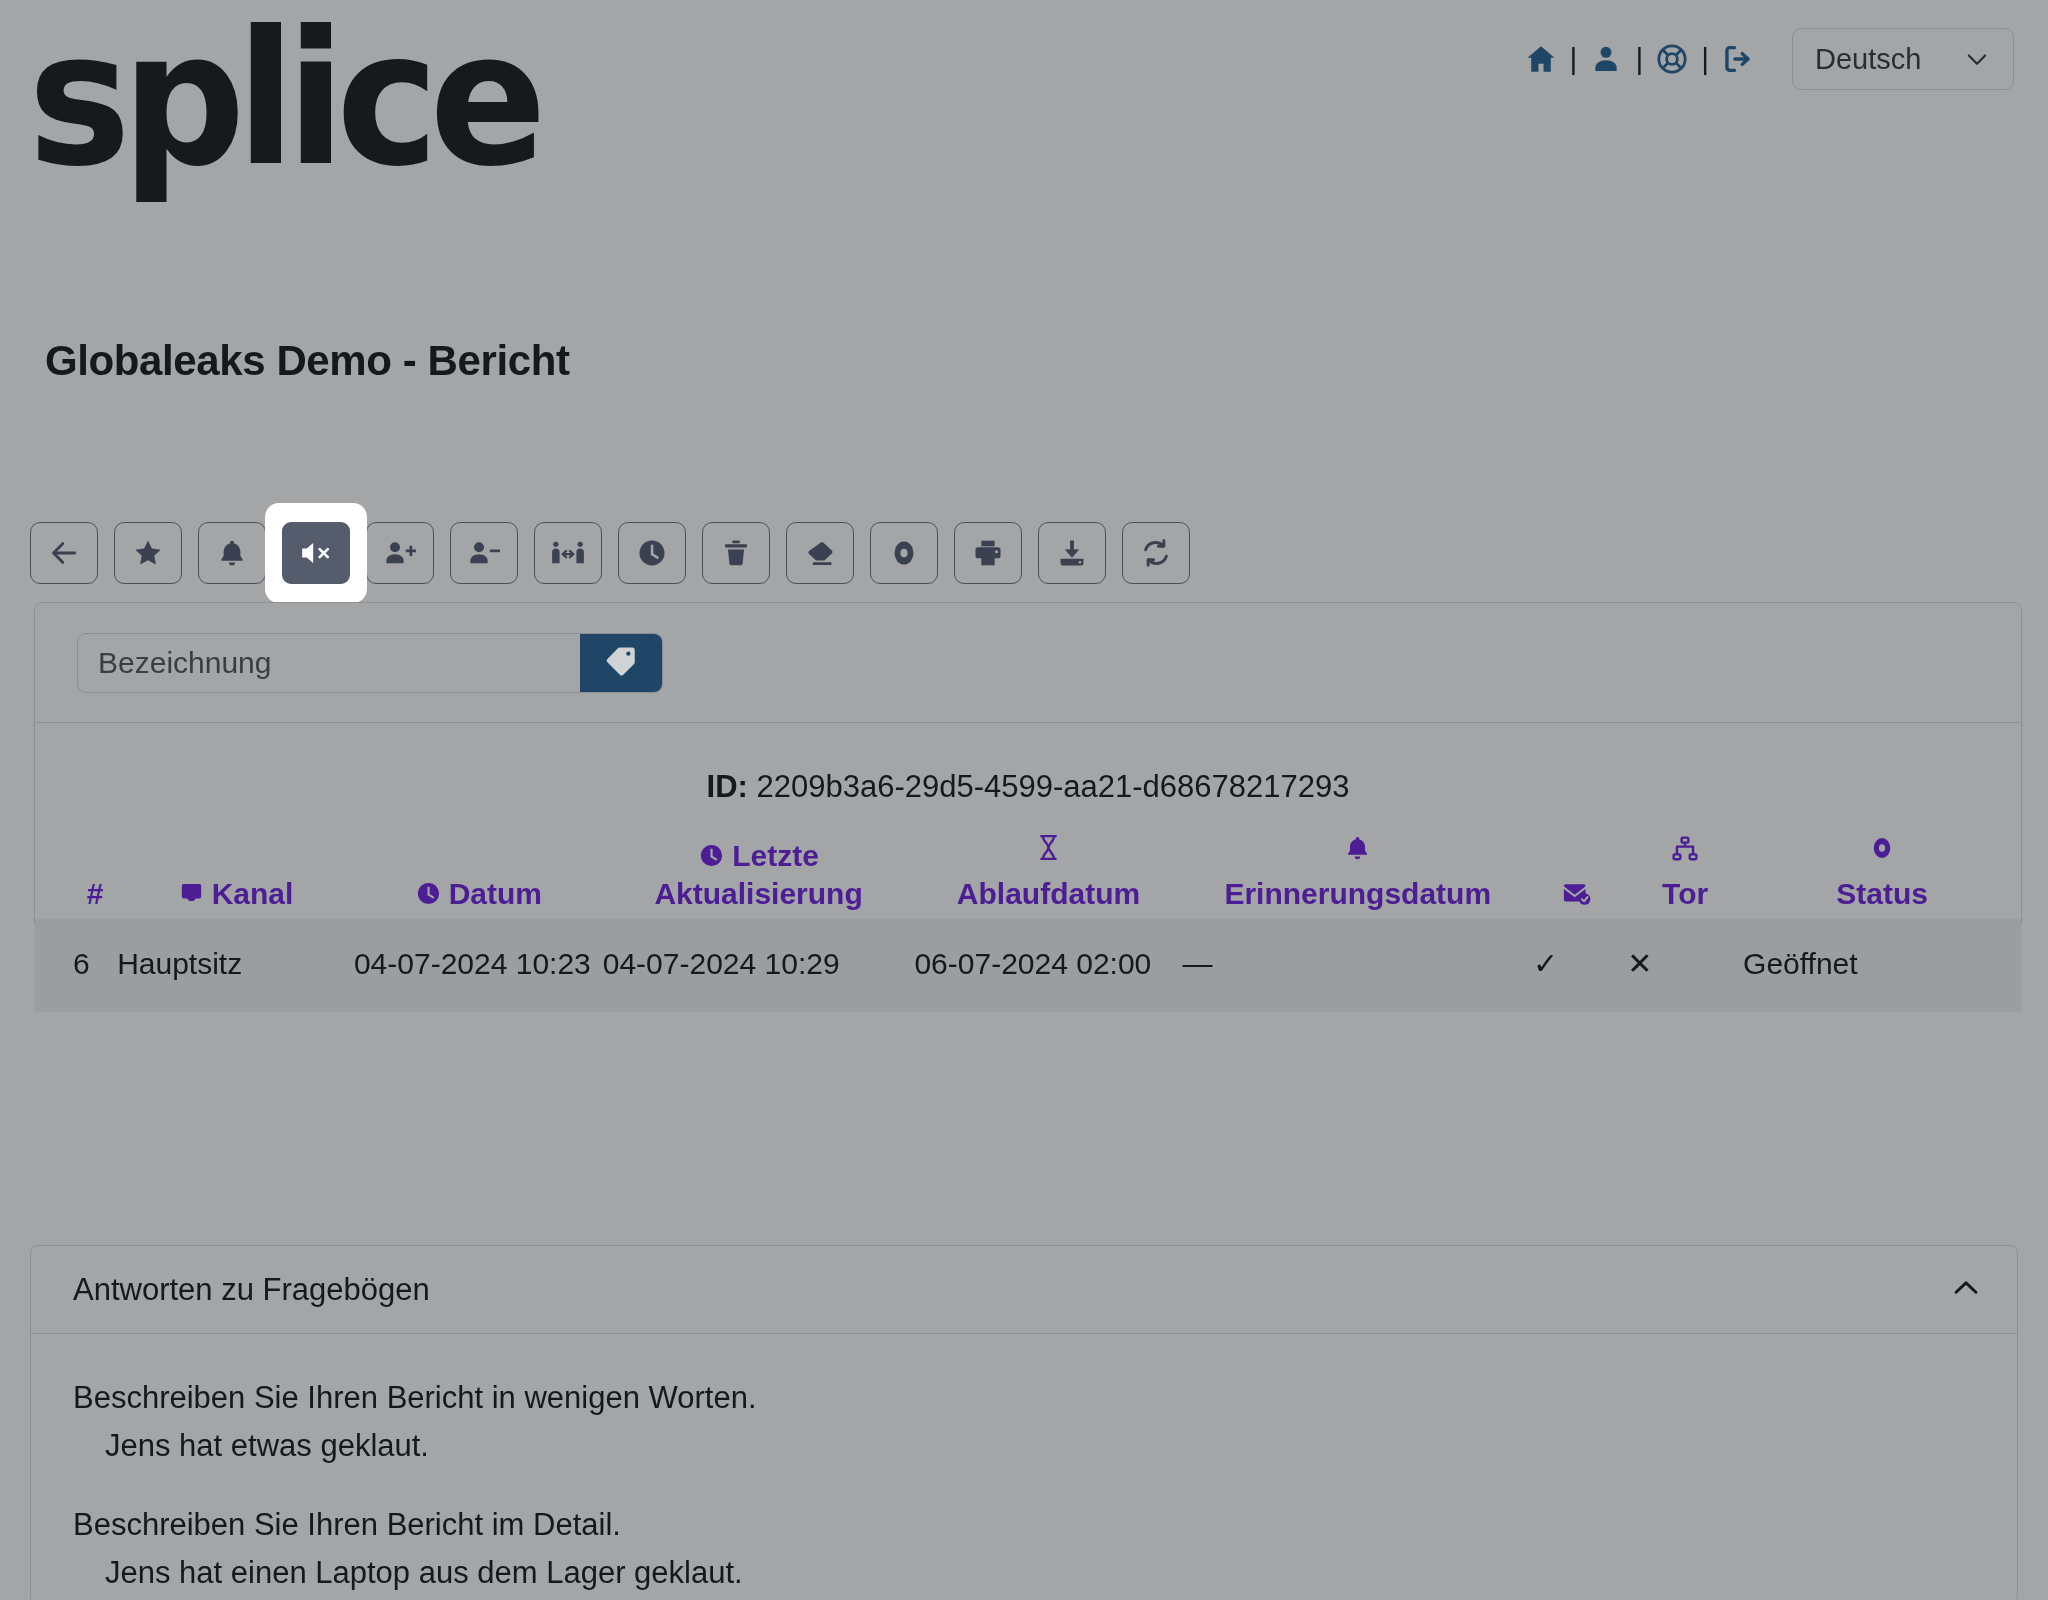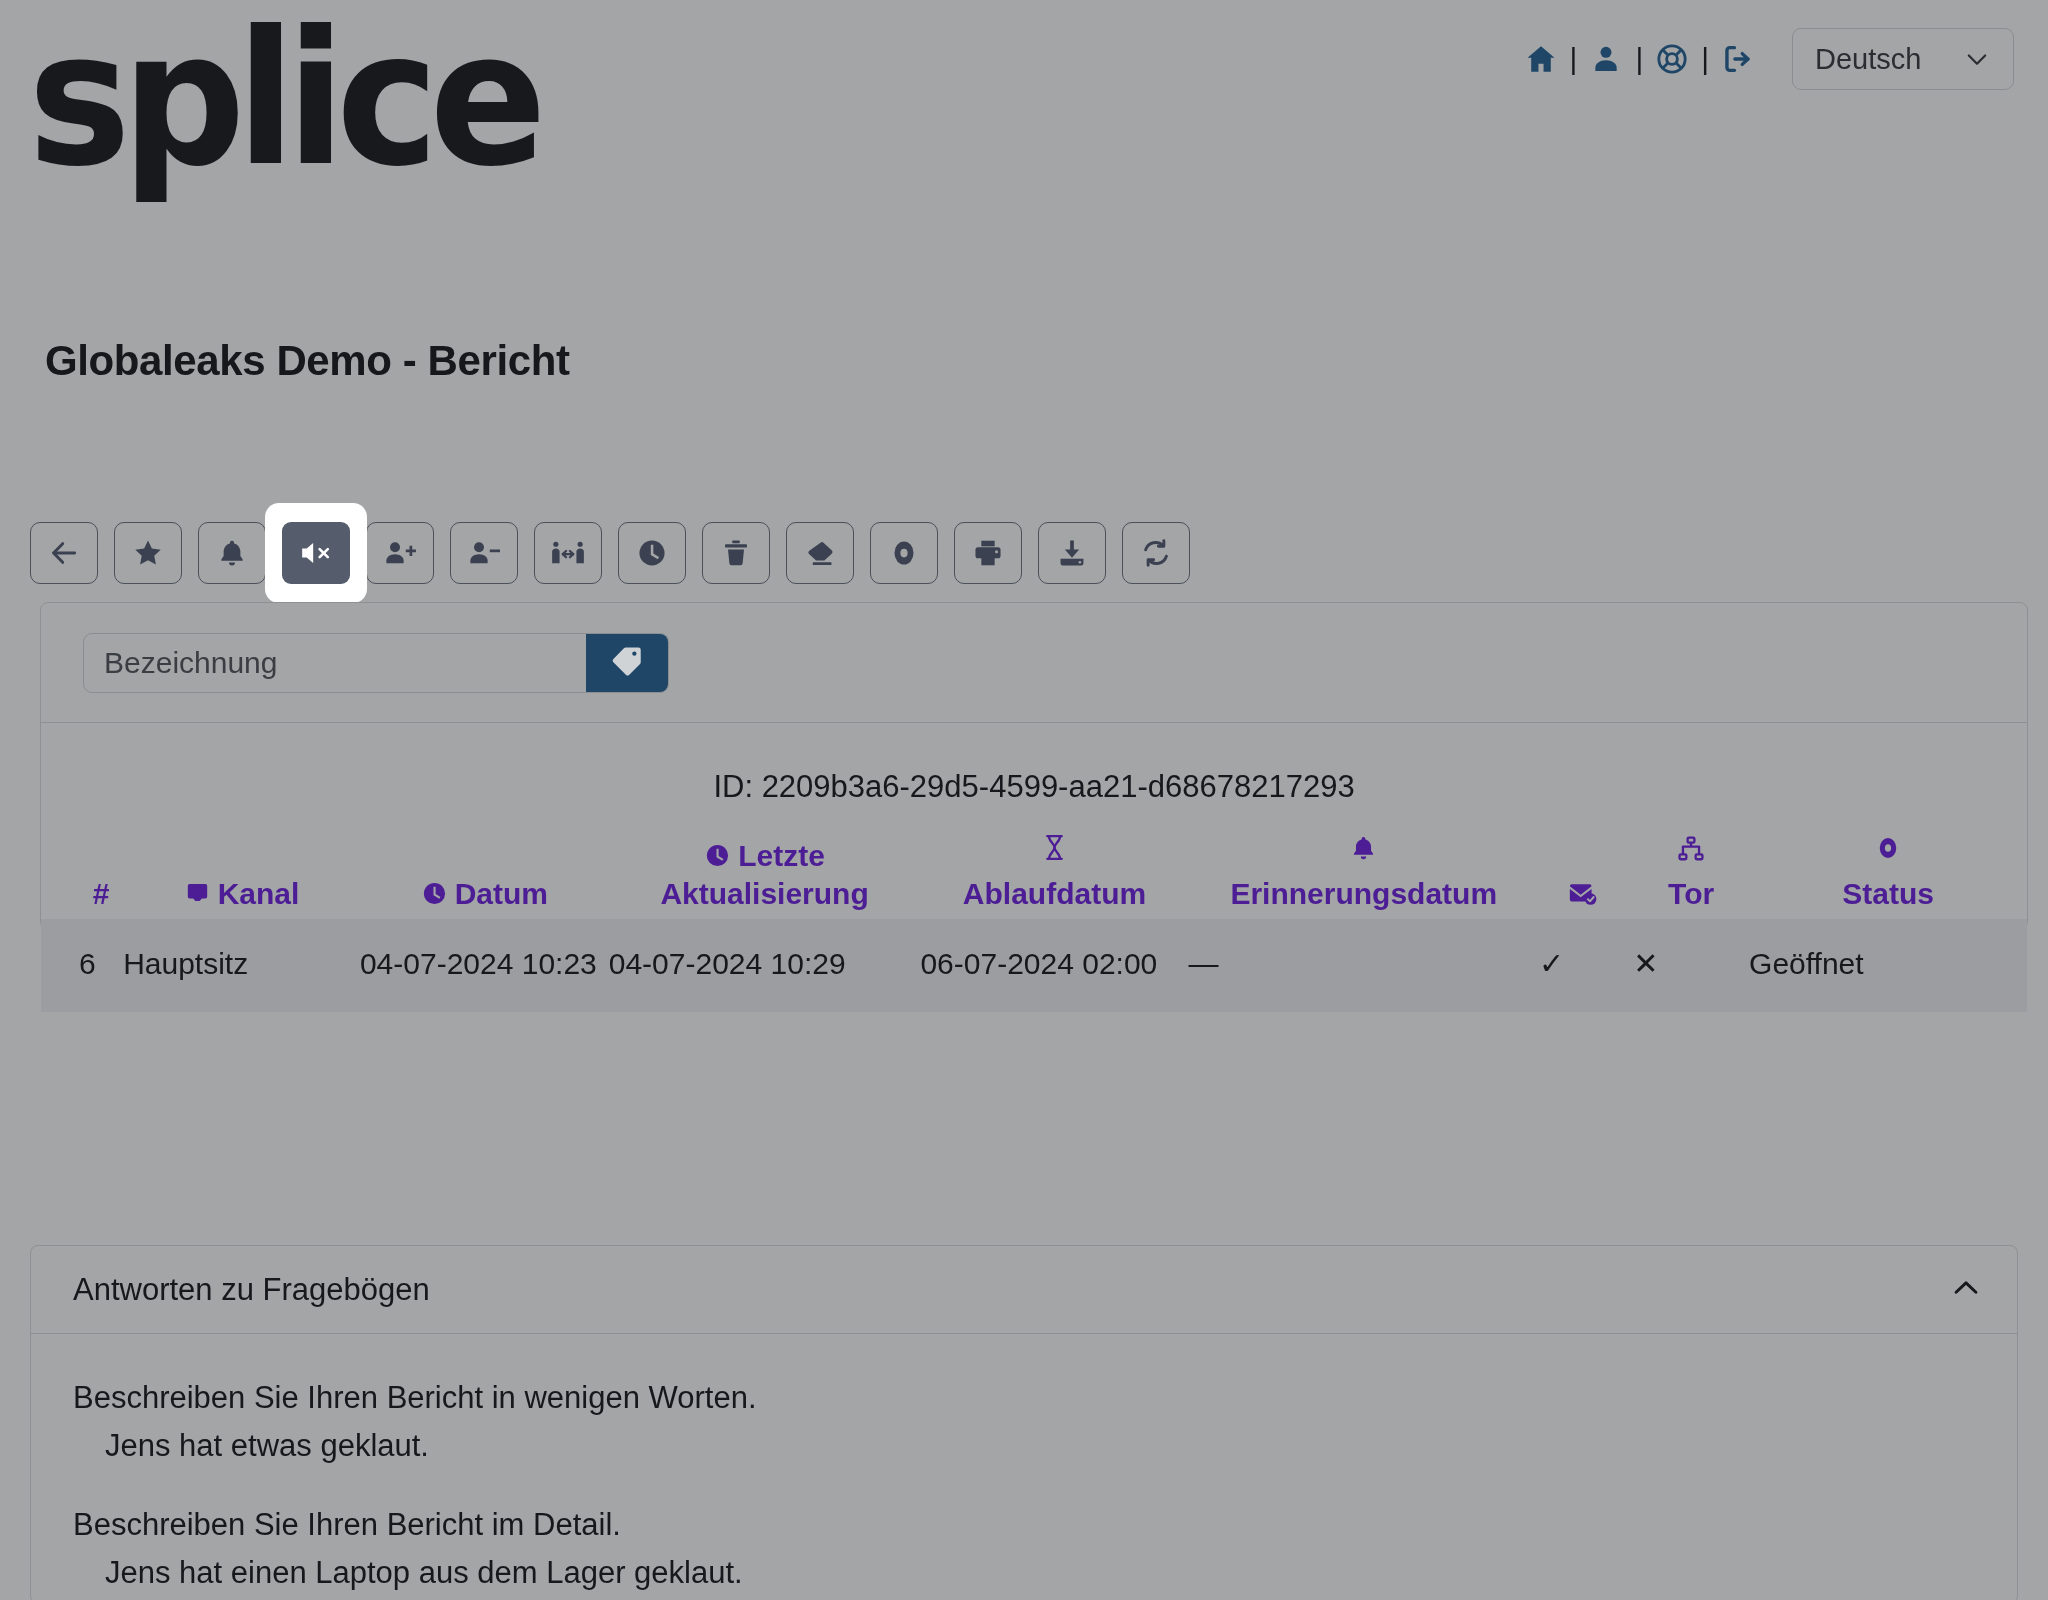--- a/index.html
+++ b/index.html
@@ -138,21 +138,21 @@
     background: #555c6b;
     display: flex;
     align-items: center;
     justify-content: center;
     color: #ffffff;
   }
 
   
   .panel {
     position: absolute;
-    left: 40px;
+    left: 34px;
     width: 1988px;
     border: 1.5px solid #8e9093;
     border-radius: 8px;
     background: transparent;
   }
   .panel-tags {
     top: 602px;
     height: 328px;
   }
   .tagbar {
@@ -192,21 +192,21 @@
     cursor: pointer;
   }
 
   
   .id-line {
     text-align: center;
     font-size: 31px;
     padding-top: 46px;
     color: #16181b;
   }
-  .id-line b { font-weight: 400; }
+  .id-line b { font-weight: 700; }
 
   
   table.report {
     width: 100%;
     border-collapse: collapse;
     margin-top: 28px;
     table-layout: fixed;
   }
   table.report th {
     font-size: 30px;

